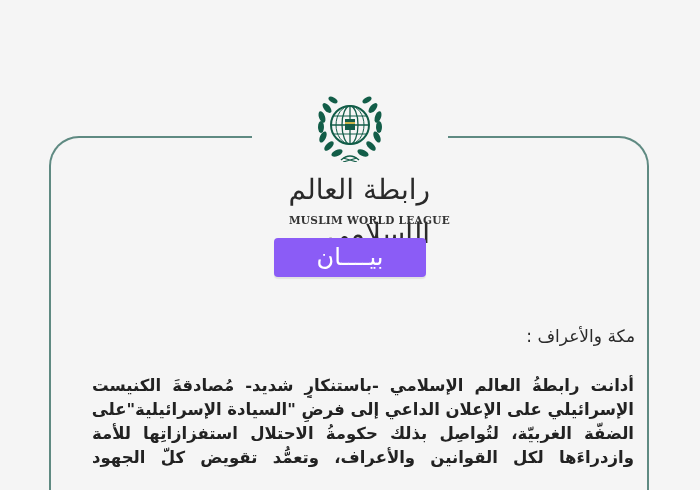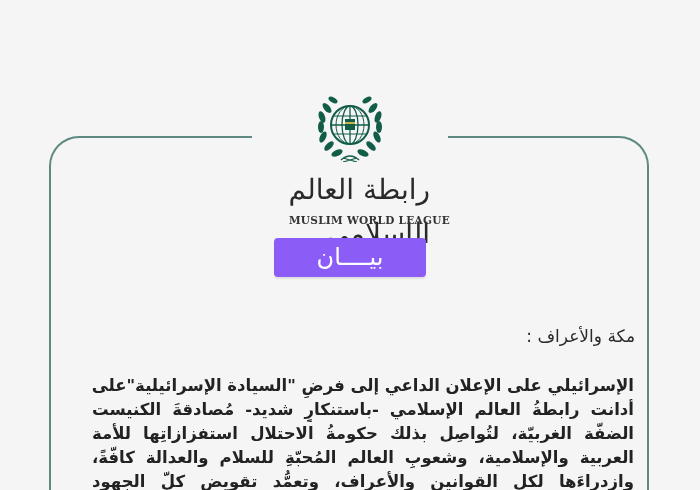--- a/index.html
+++ b/index.html
@@ -155,18 +155,17 @@
 </div>
 
 <div class="calligraphy">رابطة العالم الإسلامي</div>
 <div class="mwl-en">MUSLIM WORLD LEAGUE</div>
 
 <div class="statement-badge">بيــــان</div>
 
 <div class="place-wrap">مكة والأعراف :</div>
 
 <div class="body-text">
+  <span class="body-line">أدانت رابطةُ العالم الإسلامي -باستنكارٍ شديد- مُصادقةَ الكنيست</span>
   <span class="body-line">الإسرائيلي على الإعلان الداعي إلى فرضِ "السيادة الإسرائيلية"على</span>
-  <span class="body-line">أدانت رابطةُ العالم الإسلامي -باستنكارٍ شديد- مُصادقةَ الكنيست</span>
   <span class="body-line">الضفّة الغربيّة، لتُواصِل بذلك حكومةُ الاحتلال استفزازاتِها للأمة</span>
-  <span class="body-line">العربية والإسلامية، وشعوبِ العالم المُحبّةِ للسلام والعدالة كافّةً،</span>
   <span class="body-line">وازدراءَها لكل القوانين والأعراف، وتعمُّد تقويض كلّ الجهود</span>
 </div>
 
 </body></html>

